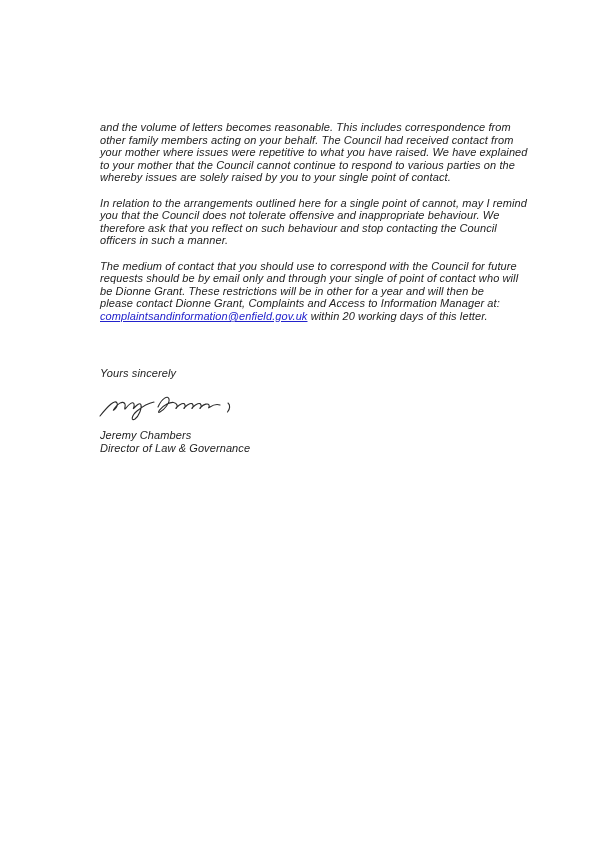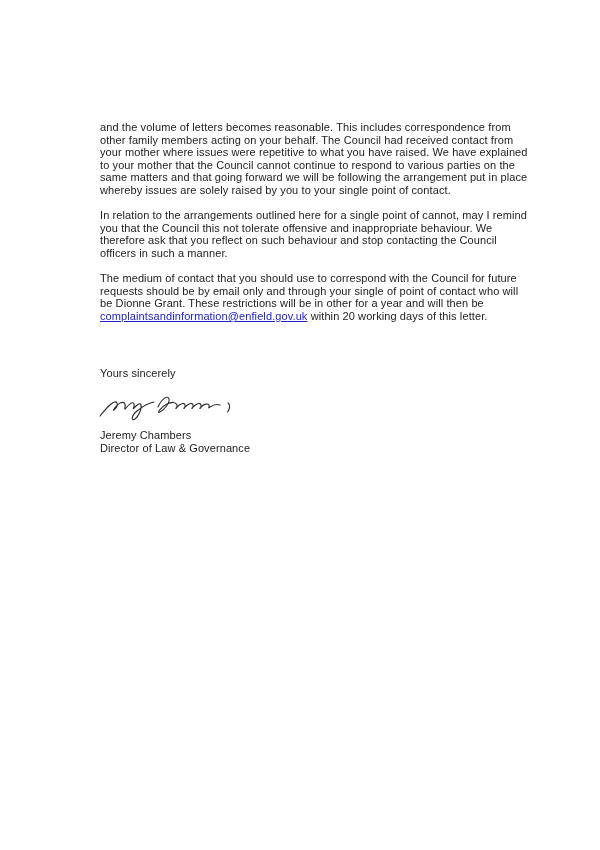--- a/index.html
+++ b/index.html
@@ -16,20 +16,21 @@
   }
   .para {
     margin: 0 0 12.6px 0;
   }
   .line {
     font-size: 11px;
     line-height: 12.6px;
     color: #222222;
     white-space: nowrap;
     letter-spacing: 0.1px;
+    font-style: italic;
   }
   #paragraphs {
     position: absolute;
     left: 100px;
     top: 121px;
   }
   #closing {
     position: absolute;
     left: 100px;
     top: 367px;
@@ -54,35 +55,35 @@
 </head>
 <body>
 
 <div id="paragraphs">
 
   <div class="para">
     <div class="line">and the volume of letters becomes reasonable. This includes correspondence from</div>
     <div class="line">other family members acting on your behalf. The Council had received contact from</div>
     <div class="line">your mother where issues were repetitive to what you have raised. We have explained</div>
     <div class="line">to your mother that the Council cannot continue to respond to various parties on the</div>
-    <div class="line">same matters and that going forward we will be following the arrangement put in place</div>
     <div class="line">whereby issues are solely raised by you to your single point of contact.</div>
   </div>
 
   <div class="para">
     <div class="line">In relation to the arrangements outlined here for a single point of cannot, may I remind</div>
-    <div class="line">you that the Council this not tolerate offensive and inappropriate behaviour. We</div>
+    <div class="line">you that the Council does not tolerate offensive and inappropriate behaviour. We</div>
     <div class="line">therefore ask that you reflect on such behaviour and stop contacting the Council</div>
     <div class="line">officers in such a manner.</div>
   </div>
 
   <div class="para">
     <div class="line">The medium of contact that you should use to correspond with the Council for future</div>
     <div class="line">requests should be by email only and through your single of point of contact who will</div>
     <div class="line">be Dionne Grant. These restrictions will be in other for a year and will then be</div>
+    <div class="line">please contact Dionne Grant, Complaints and Access to Information Manager at:</div>
     <div class="line"><a class="email-link">complaintsandinformation@enfield.gov.uk</a><span> within 20 working days of this letter.</span></div>
   </div>
 
 </div>
 
 <div id="closing" class="line">Yours sincerely</div>
 
 <div id="signature">
   <svg width="142" height="32" viewBox="0 0 142 32" xmlns="http://www.w3.org/2000/svg">
     <g stroke="#2b2b2b" stroke-width="1.1" fill="none" stroke-linecap="round">

